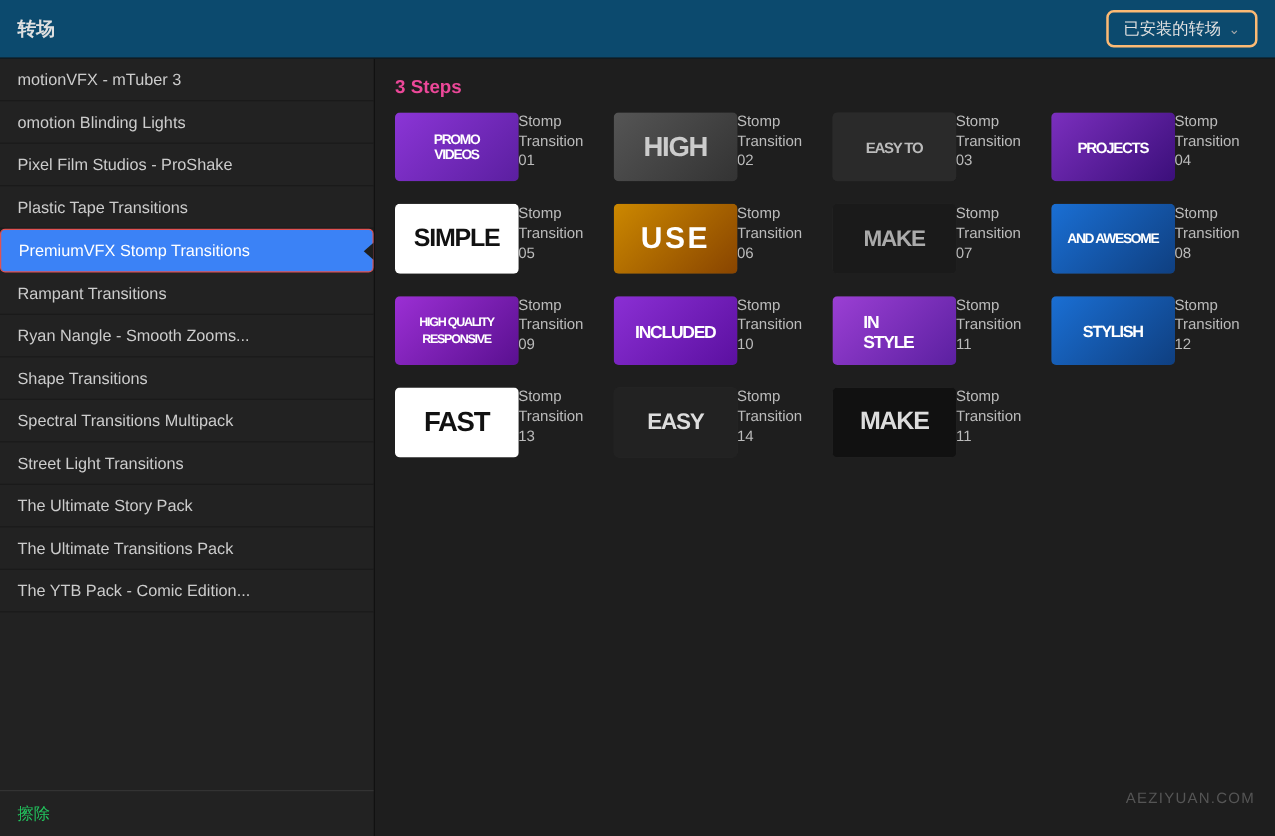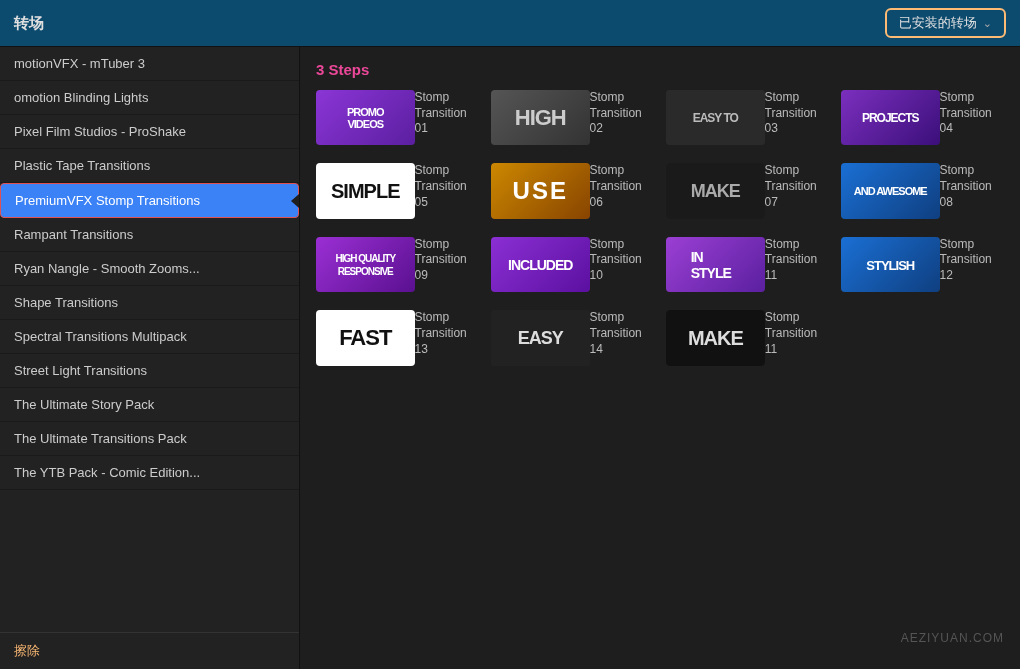--- a/index.html
+++ b/index.html
@@ -82,21 +82,21 @@
     .sidebar-item.active {
       background: #3b82f6;
       color: #fff;
       border: 1.5px solid #e05252;
       border-radius: 4px;
       position: relative;
     }
 
     .sidebar-footer {
       padding: 9px 14px;
-      color: #fdba74;
+      color: #22c55e;
       font-size: 13px;
       border-top: 1px solid #333;
       margin-top: auto;
       cursor: pointer;
     }
 
     
     .content {
       flex: 1;
       background: #1e1e1e;

